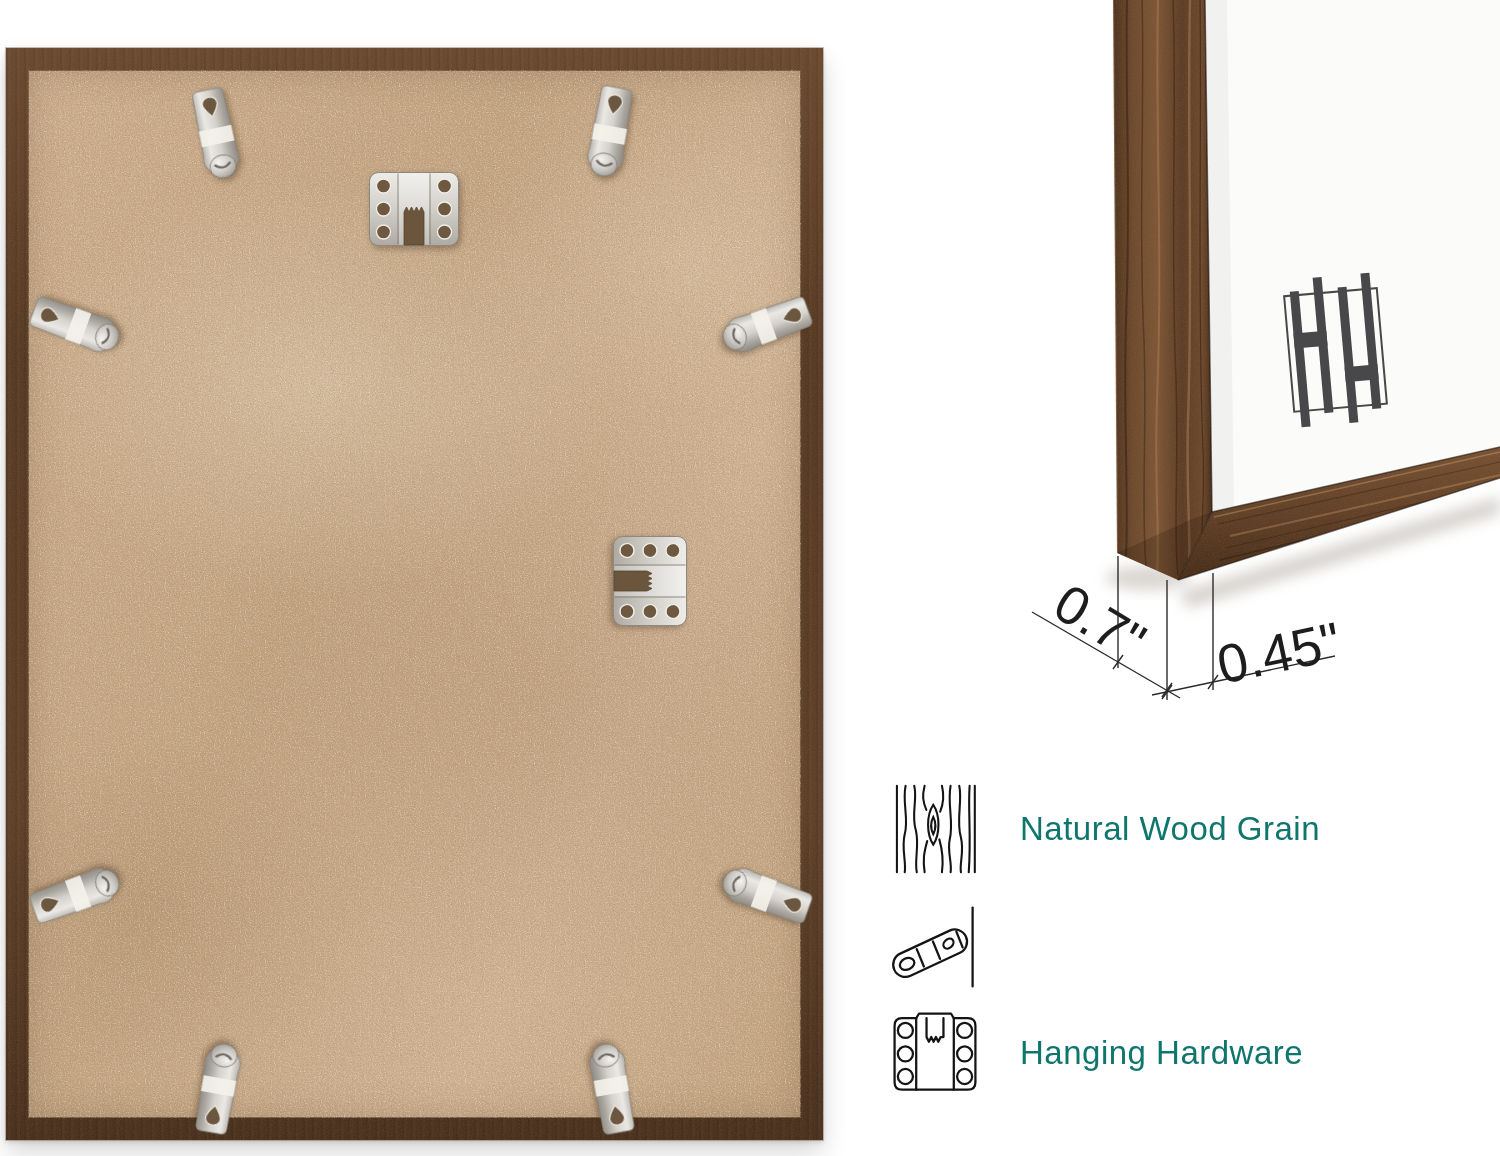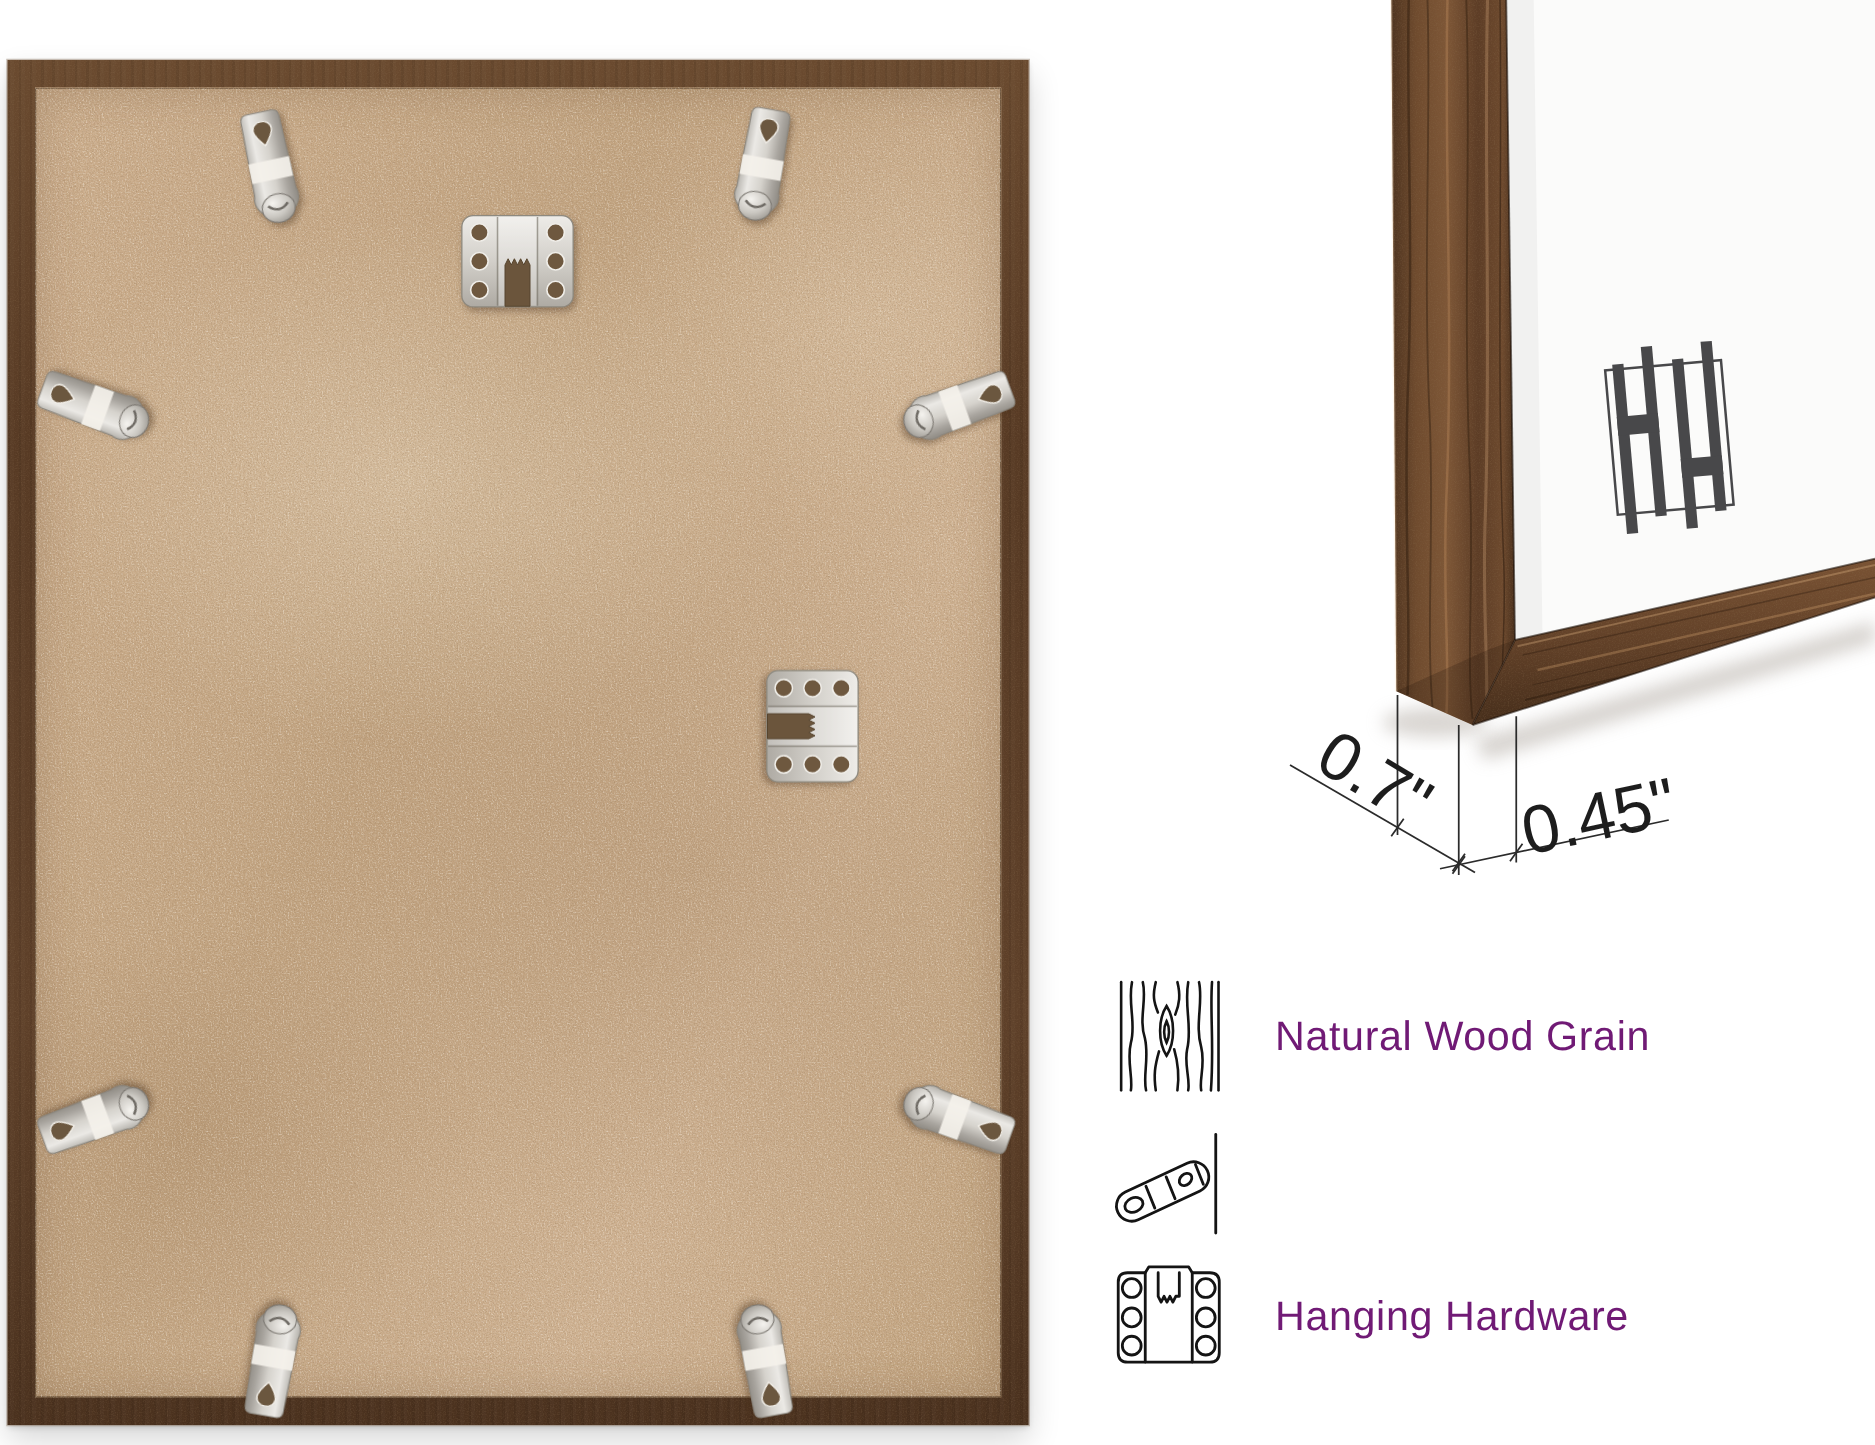--- a/index.html
+++ b/index.html
@@ -37,21 +37,21 @@
   .hanger svg{width:100%;height:100%;}
   .hanger1{left:340px;top:101px;width:92px;height:76px;}
   .hanger2{left:576px;top:473px;width:92px;height:76px;transform:rotate(90deg);}
   
   .detail{position:absolute;left:1030px;top:0;width:470px;height:720px;}
   
   .feature-row{position:absolute;left:888px;display:flex;align-items:center;gap:38px;}
   .fr1{top:784px;} .fr2{top:902px;} .fr3{top:1008px;}
   .feature-icon{width:94px;height:90px;flex:0 0 auto;}
   .feature-icon svg{width:100%;height:100%;}
-  .feature-label{font-size:33px;color:#701a75;letter-spacing:.5px;white-space:nowrap;}
+  .feature-label{font-size:33px;color:#0f766e;letter-spacing:.5px;white-space:nowrap;}
   .dim-text{font-family:"Liberation Sans",sans-serif;font-size:54px;fill:#1d1d1d;}
 </style>
 </head>
 <body>
 
 <svg width="0" height="0" style="position:absolute" aria-hidden="true">
   <defs>
     <filter id="nDark" x="0" y="0" width="100%" height="100%">
       <feTurbulence type="fractalNoise" baseFrequency="0.9" numOctaves="2" seed="7"></feTurbulence>
       <feColorMatrix type="matrix" values="0 0 0 0 0.30  0 0 0 0 0.19  0 0 0 0 0.10  1.2 1.2 0 0 -1.1"></feColorMatrix>

